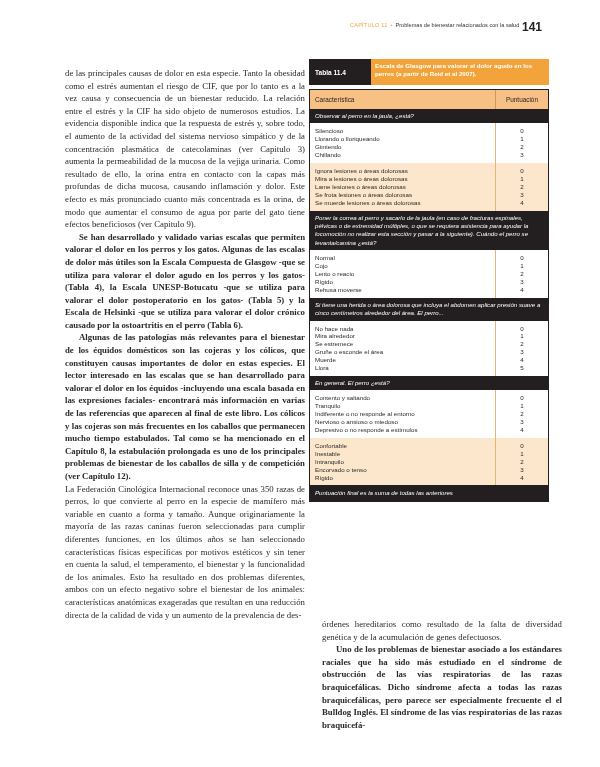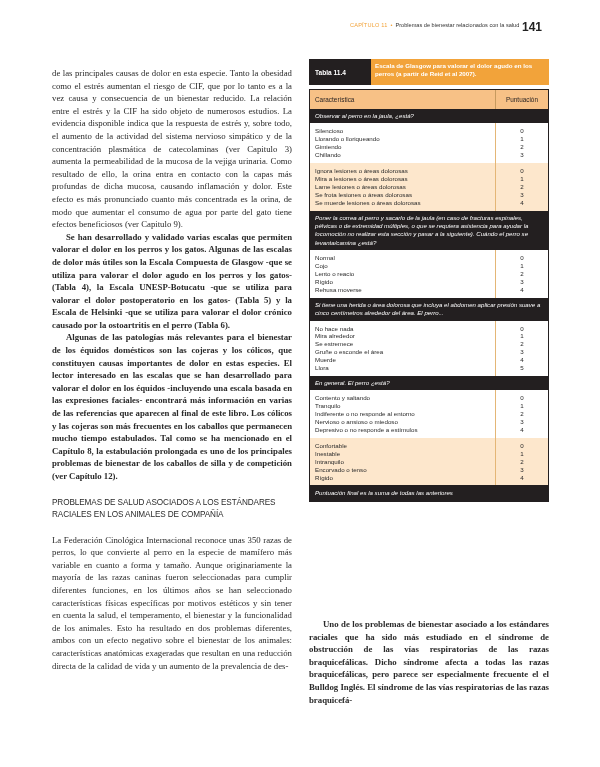--- a/index.html
+++ b/index.html
@@ -6,21 +6,21 @@
   body { width: 600px; height: 767px; position: relative; overflow: hidden; }
   .running-head {
     position: absolute; top: 22px; left: 350px; width: 200px; height: 14px;
     font-family: "Liberation Sans", sans-serif; font-size: 5.6px; color: #333;
     white-space: nowrap;
   }
   .running-head .chap { color: #f2a33a; letter-spacing: 0.2px; }
   .running-head .sep { color: #f2a33a; margin: 0 3px; }
   .running-head .pagenum { position: absolute; left: 172px; top: -2px; font-size: 12px; font-weight: bold; color: #222; }
 
-  .col { position: absolute; font-family: "Liberation Serif", serif; color: #2a2a2a; font-size: 8.75px; line-height: 12.6px; text-align: justify; }
+  .col { position: absolute; font-family: "Liberation Serif", serif; color: #2a2a2a; font-size: 8.75px; line-height: 12.6px; text-align: justify; margin-left: 13px; }
   .col-left { left: 52px; top: 67px; width: 240px; }
   .col-right { left: 309px; top: 618px; width: 240px; }
   .col p { margin: 0; }
   .col p.indent { text-indent: 14px; font-weight: bold; }
   .col h2 {
     font-family: "Liberation Sans", sans-serif; font-weight: normal; font-size: 8.2px;
     line-height: 12px; color: #2a2a2a; margin: 14px 0 13px 0; text-align: left; letter-spacing: -0.1px;
   }
 
   .table-wrap { position: absolute; left: 309px; top: 59px; width: 240px; font-family: "Liberation Sans", sans-serif; }
@@ -45,21 +45,20 @@
 
 <div class="running-head">
   <span class="chap">CAPÍTULO 11</span><span class="sep">•</span><span>Problemas de bienestar relacionados con la salud</span>
   <span class="pagenum">141</span>
 </div>
 
 <div class="col col-left">
   <p>de las principales causas de dolor en esta especie. Tanto la obesidad como el estrés aumentan el riesgo de CIF, que por lo tanto es a la vez causa y consecuencia de un bienestar reducido. La relación entre el estrés y la CIF ha sido objeto de numerosos estudios. La evidencia disponible indica que la respuesta de estrés y, sobre todo, el aumento de la actividad del sistema nervioso simpático y de la concentración plasmática de catecolaminas (ver Capitulo 3) aumenta la permeabilidad de la mucosa de la vejiga urinaria. Como resultado de ello, la orina entra en contacto con la capas más profundas de dicha mucosa, causando inflamación y dolor. Este efecto es más pronunciado cuanto más concentrada es la orina, de modo que aumentar el consumo de agua por parte del gato tiene efectos beneficiosos (ver Capitulo 9).</p>
   <p class="indent">Se han desarrollado y validado varias escalas que permiten valorar el dolor en los perros y los gatos. Algunas de las escalas de dolor más útiles son la Escala Compuesta de Glasgow -que se utiliza para valorar el dolor agudo en los perros y los gatos-(Tabla 4), la Escala UNESP-Botucatu -que se utiliza para valorar el dolor postoperatorio en los gatos- (Tabla 5) y la Escala de Helsinki -que se utiliza para valorar el dolor crónico causado por la ostoartritis en el perro (Tabla 6).</p>
   <p class="indent">Algunas de las patologías más relevantes para el bienestar de los équidos domésticos son las cojeras y los cólicos, que constituyen causas importantes de dolor en estas especies. El lector interesado en las escalas que se han desarrollado para valorar el dolor en los équidos -incluyendo una escala basada en las expresiones faciales- encontrará más información en varias de las referencias que aparecen al final de este libro. Los cólicos y las cojeras son más frecuentes en los caballos que permanecen mucho tiempo estabulados. Tal como se ha mencionado en el Capítulo 8, la estabulación prolongada es uno de los principales problemas de bienestar de los caballos de silla y de competición (ver Capítulo 12).</p>
-  <h2>PROBLEMAS DE SALUD ASOCIADOS A LOS ESTÁNDARES RACIALES EN LOS ANIMALES DE COMPAÑÍA</h2>
   <p>La Federación Cinológica Internacional reconoce unas 350 razas de perros, lo que convierte al perro en la especie de mamífero más variable en cuanto a forma y tamaño. Aunque originariamente la mayoría de las razas caninas fueron seleccionadas para cumplir diferentes funciones, en los últimos años se han seleccionado características físicas específicas por motivos estéticos y sin tener en cuenta la salud, el temperamento, el bienestar y la funcionalidad de los animales. Esto ha resultado en dos problemas diferentes, ambos con un efecto negativo sobre el bienestar de los animales: características anatómicas exageradas que resultan en una reducción directa de la calidad de vida y un aumento de la prevalencia de des-</p>
 </div>
 
 <div class="table-wrap">
   <div class="tbl-title">
     <div class="num">Tabla 11.4</div>
     <div class="cap">Escala de Glasgow para valorar el dolor agudo en los perros (a partir de Reid et al 2007).</div>
   </div>
   <div class="tbl" id="tbl">
     <div class="tbl-head">
@@ -166,14 +165,15 @@
             <div class="row">3</div>
             <div class="row">4</div>
           </div>
         </div>
       </div>
     <div class="final">Puntuación final es la suma de todas las anteriores</div>
   </div>
 </div>
 
 <div class="col col-right">
+  <p>órdenes hereditarios como resultado de la falta de diversidad genética y de la acumulación de genes defectuosos.</p>
   <p class="indent">Uno de los problemas de bienestar asociado a los estándares raciales que ha sido más estudiado en el síndrome de obstrucción de las vías respiratorias de las razas braquicefálicas. Dicho síndrome afecta a todas las razas braquicefálicas, pero parece ser especialmente frecuente el el Bulldog Inglés. El síndrome de las vías respiratorias de las razas braquicefá-</p>
 </div>
 
 </body></html>

